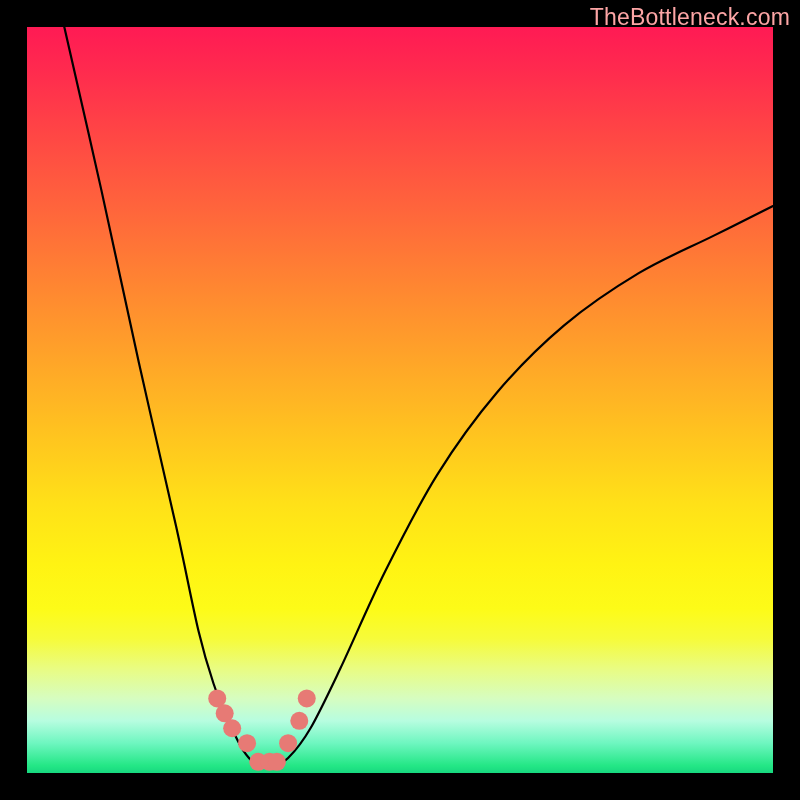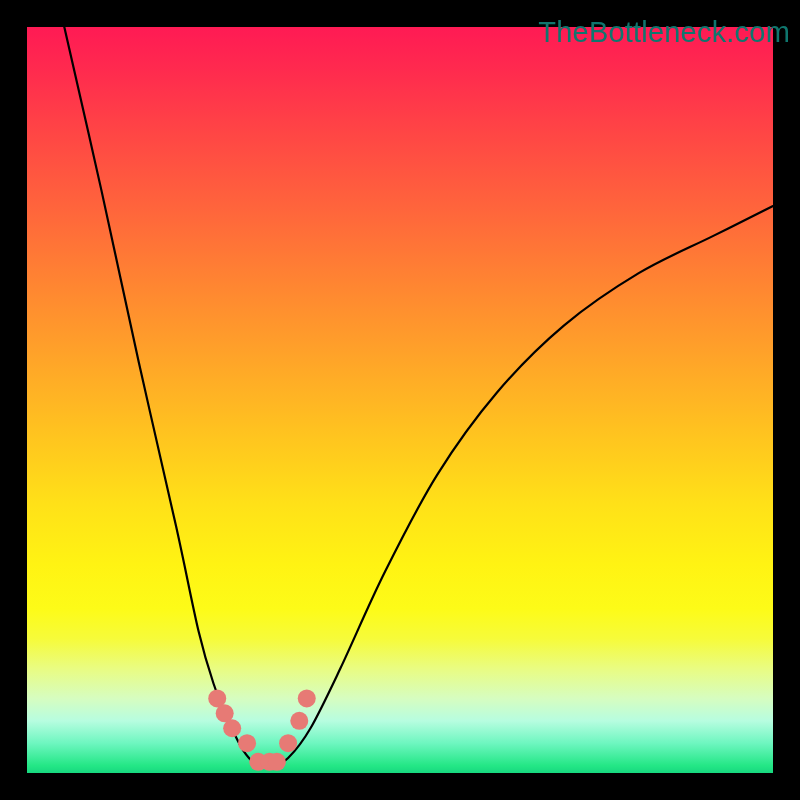--- a/index.html
+++ b/index.html
@@ -33,26 +33,25 @@
       #d6fdc0 90%,
       #b7fde0 93%,
       #6ef6c0 96%,
       #24e786 99%,
       #17d87f 100%);
   }
   .watermark {
     position: absolute;
     top: 4px;
     right: 10px;
-    color: #0f766e;
-    font-size: 29px;
+    color: #fca5a5;
+    font-size: 23px;
     font-weight: 500;
     letter-spacing: 0.2px;
     user-select: none;
-    margin-top: 12px;
   }
   svg.curve {
     position: absolute;
     left: 0;
     top: 0;
     width: 746px;
     height: 746px;
     pointer-events: none;
   }
   .curve-path {

